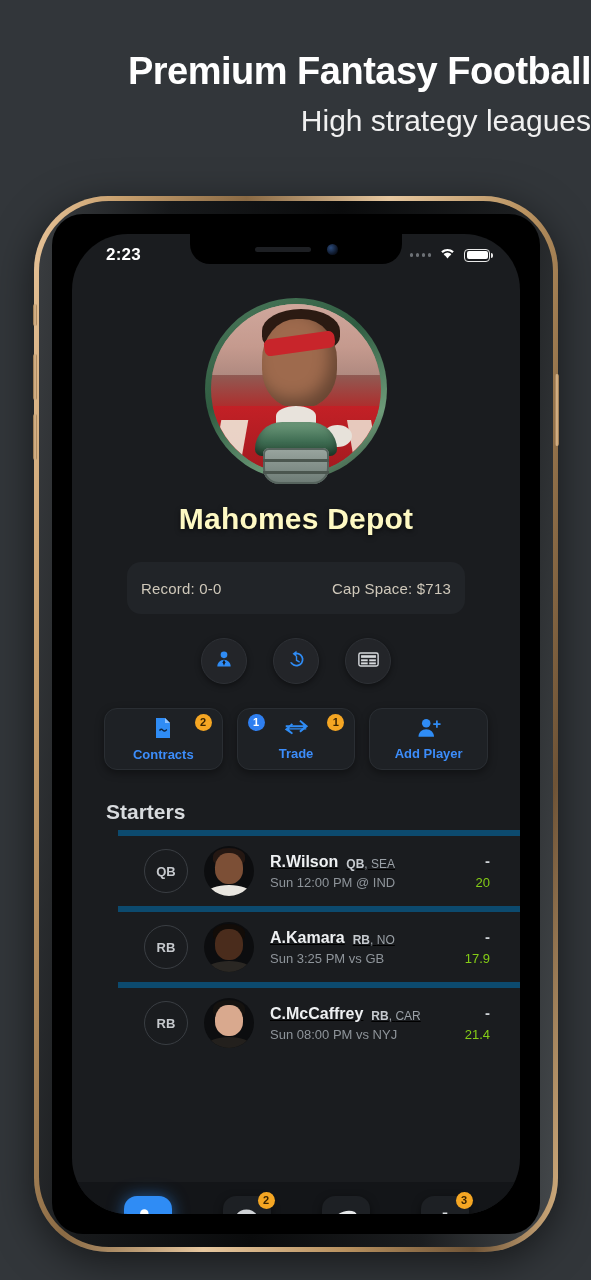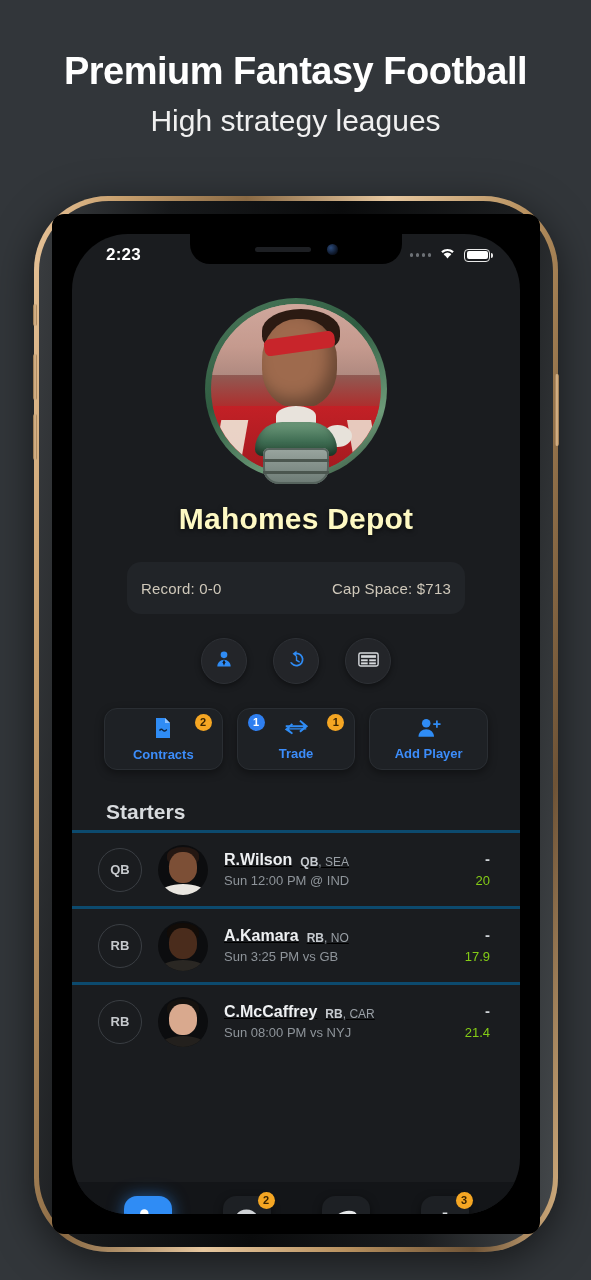--- a/index.html
+++ b/index.html
@@ -4,21 +4,21 @@
 <style>
   * { margin:0; padding:0; box-sizing:border-box; }
   html, body {
     width:591px; height:1280px;
     background:#32363a;
     font-family:"Liberation Sans", sans-serif;
     overflow:hidden;
   }
 
   
-  .promo { padding-top:52px; text-align:center; }
+  .promo { padding-top:52px; text-align:right; }
   .promo-title {
     font-size:38px; font-weight:bold; color:#ffffff;
     letter-spacing:-0.5px; line-height:1.05;
   }
   .promo-sub {
     font-size:30px; color:#f0f0f0; margin-top:12px; font-weight:400;
   }
 
   
   .device-wrap { position:absolute; left:34px; top:196px; width:524px; height:1056px; }
@@ -30,21 +30,21 @@
     box-shadow:0 10px 40px rgba(0,0,0,.55);
   }
   .device-inner {
     position:absolute; inset:5px;
     border-radius:70px;
     background:linear-gradient(95deg,#3a3d40,#17191b 22%,#0a0b0c 50%,#1b1d1f 78%,#44484b);
     padding:8px;
   }
   .bezel {
     position:absolute; inset:13px;
-    border-radius:12px;
+    border-radius:31px;
     background:#000;
     padding:3px;
   }
   .screen {
     position:absolute; inset:20px;
     border-radius:56px;
     background:#1a1c1f;
     overflow:hidden;
   }
   
@@ -176,21 +176,22 @@
   .b-tl { top:5px; left:10px; }
 
   .section-title {
     margin:30px 0 0 34px; font-size:21px; font-weight:bold; color:#d8dbde;
   }
 
   .roster { margin-top:6px; }
   .roster-row {
     display:flex; align-items:center; height:76px;
     padding:0 30px 0 26px;
-    border-top:3px solid #0c4a6e;
+    border-top:6px solid #0c4a6e;
+    margin-left:46px;
   }
   .pos-circle {
     width:44px; height:44px; border-radius:50%;
     border:1px solid #3a3e43;
     display:flex; align-items:center; justify-content:center;
     font-size:13px; font-weight:bold; color:#c6c9cd; flex:0 0 auto;
   }
   .p-avatar {
     width:50px; height:50px; border-radius:50%;
     margin-left:16px; flex:0 0 auto; overflow:hidden; position:relative;

